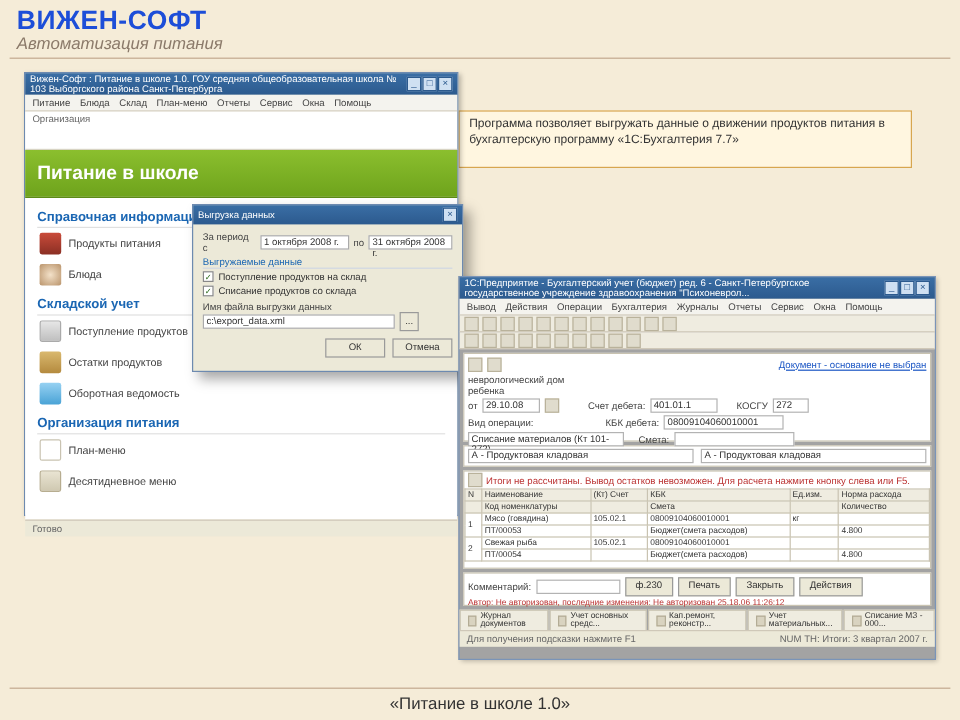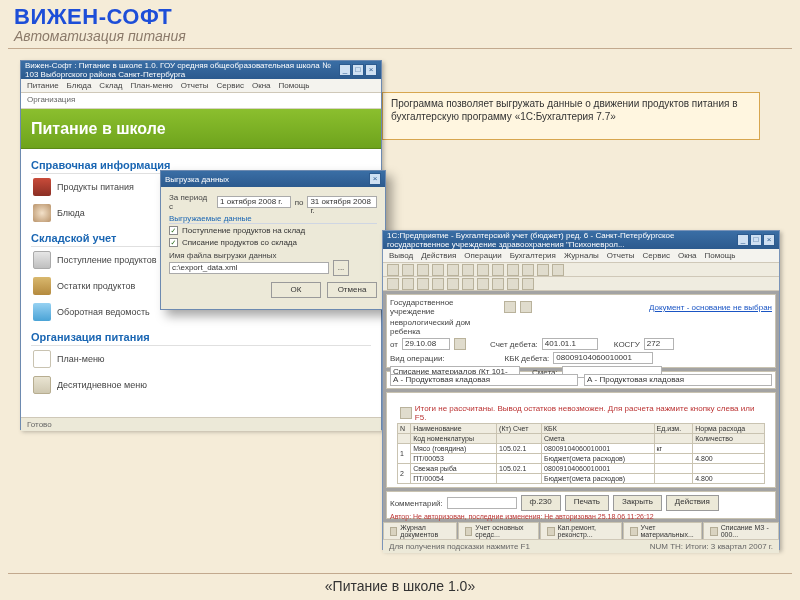--- a/index.html
+++ b/index.html
@@ -22,21 +22,21 @@
     position: absolute; top: 60px; left: 20px; width: 362px; height: 370px;
     background: #ece9d8; border: 1px solid #6d8ab0; box-shadow: 2px 2px 4px rgba(0,0,0,.25);
   }
   .titlebar {
     height: 18px; background: linear-gradient(#3a6ea5,#2c5a8e); color: #fff;
     display: flex; align-items: center; padding: 0 4px; font-size: 8px;
   }
   .titlebar .winbtns { margin-left: auto; display: flex; gap: 1px; }
   .winbtn { width: 12px; height: 12px; background: #cfe0f2; border: 1px solid #2c5a8e; font-size: 8px; line-height: 10px; text-align: center; color: #2c5a8e; }
   .menubar { height: 14px; background: #f4f3ee; border-bottom: 1px solid #cfc8b8; display: flex; gap: 8px; padding: 0 6px; font-size: 8px; color: #444; align-items: center; }
-  .crumb { height: 16px; background: #fff; border-bottom: 1px solid #d8d4c4; padding: 0 6px; font-size: 8px; line-height: 14px; color: #666; }
+  .crumb { height: 32px; background: #fff; border-bottom: 1px solid #d8d4c4; padding: 0 6px; font-size: 8px; line-height: 14px; color: #666; }
   .green-banner {
     height: 40px; background: linear-gradient(#8bbf2e,#6ea31c);
     border-bottom: 1px solid #5b8a16; color: #fff; display: flex; align-items: center;
     padding-left: 10px; font-size: 16px; font-weight: 600; font-family: Tahoma,Arial,sans-serif; text-align: right;
   }
   .left-body { background: #fff; height: calc(100% - 18px - 14px - 14px - 40px - 14px); overflow: hidden; padding: 4px 10px; }
   .statusbar { height: 14px; background: #ece9d8; border-top: 1px solid #cfc8b8; font-size: 8px; color: #666; padding: 0 6px; line-height: 14px; }
   .section-hd { color: #1a66b3; font-size: 11px; font-weight: 600; margin-top: 6px; border-bottom: 1px solid #e0e0e0; padding-bottom: 2px; }
   .nav-item { display: flex; align-items: center; gap: 6px; padding: 4px 2px; font-size: 9px; color: #444; }
   .nav-item .ic { width: 18px; height: 18px; display: inline-block; border-radius: 2px; }
@@ -236,21 +236,20 @@
       <span class="tbic"></span>
       <span class="tbic"></span>
       <span class="tbic"></span>
       <span class="tbic"></span>
       <span class="tbic"></span>
       <span class="tbic"></span>
   </div>
 
   <div class="pane" style="height:74px">
     <div class="form-row">
-      <span class="lbl" style="width:110px">Государственное учреждение</span>
       <span class="tbic"></span>
       <span class="tbic"></span>
       <span class="blue-link" style="margin-left:auto">Документ - основание не выбран</span>
     </div>
     <div class="form-row">
       <span class="lbl" style="width:110px">неврологический дом ребенка</span>
     </div>
     <div class="form-row">
       <span class="lbl">от</span>
       <span class="in" style="width:48px">29.10.08</span>
@@ -270,21 +269,21 @@
       <span class="lbl" style="margin-left:8px">Смета:</span>
       <span class="in" style="width:100px"></span>
     </div>
   </div>
 
   <div class="pane" style="height:18px;display:flex;gap:6px;align-items:center">
     <span class="in" style="flex:1">А - Продуктовая кладовая</span>
     <span class="in" style="flex:1">А - Продуктовая кладовая</span>
   </div>
 
-  <div class="pane" style="height:96px;padding:10px">
+  <div class="pane" style="height:82px;padding:0">
     <div style="display:flex;align-items:center;gap:3px;padding:1px 3px">
       <span class="tbic"></span>
       <span class="red">Итоги не рассчитаны. Вывод остатков невозможен. Для расчета нажмите кнопку слева или F5.</span>
     </div>
     <table class="tbl">
       <tbody>
           <tr>
         <th>N</th>
         <th>Наименование</th>
         <th>(Кт) Счет</th>

